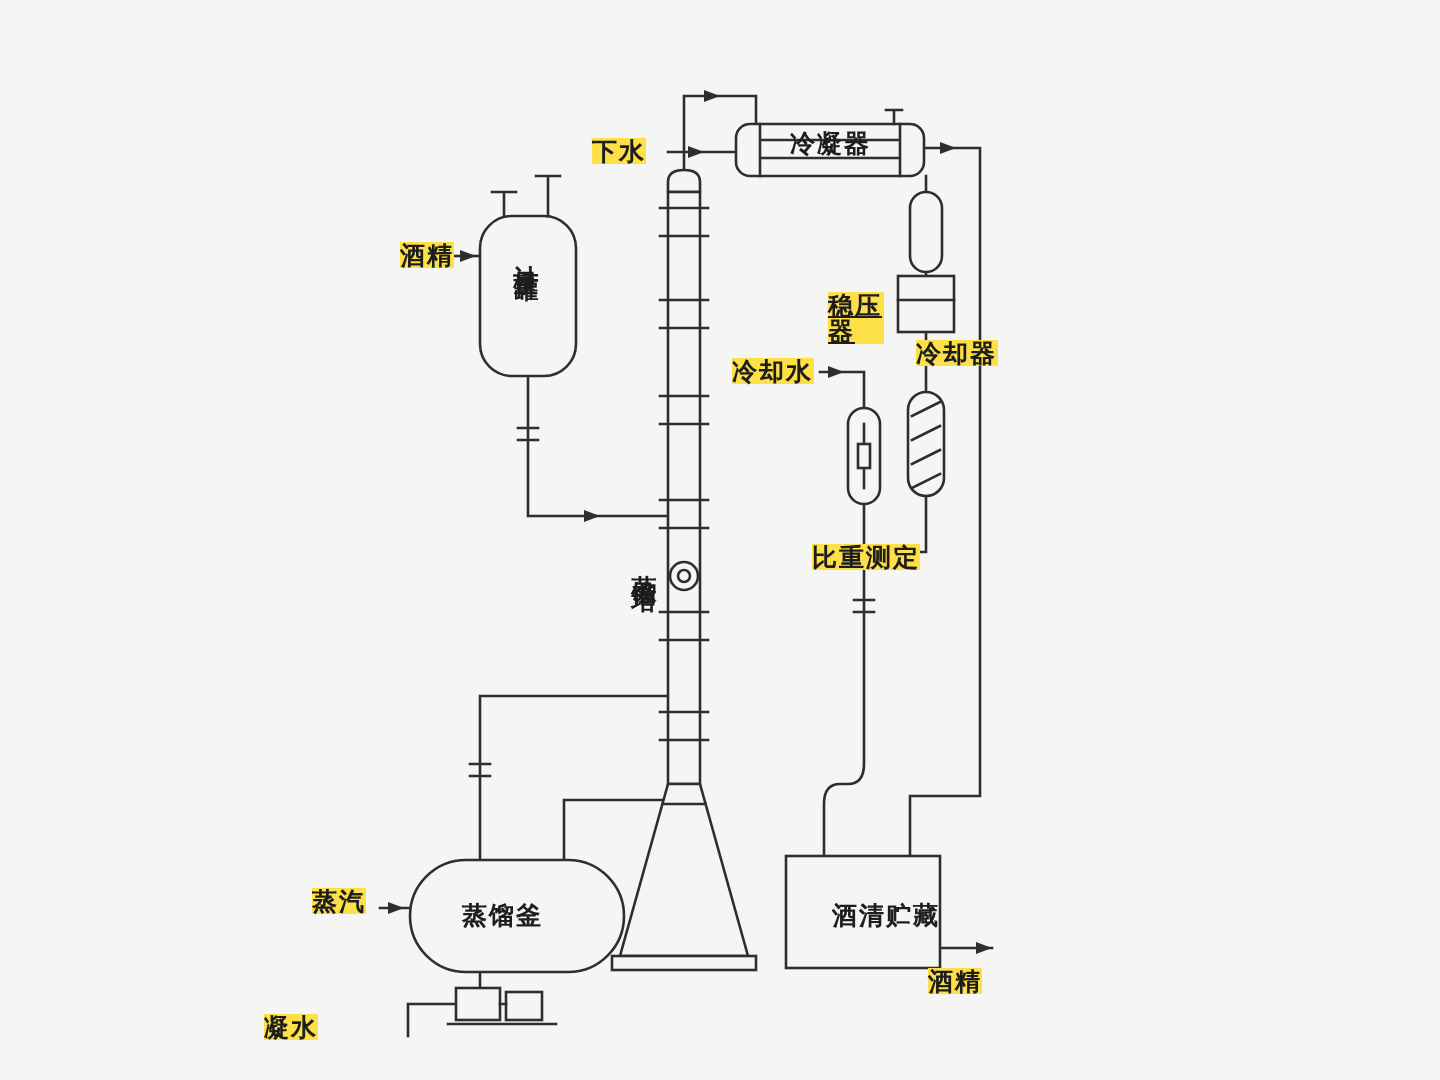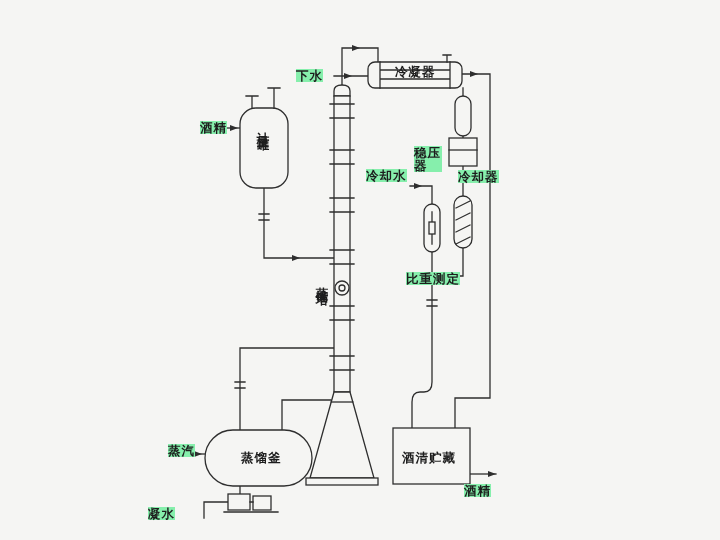--- a/index.html
+++ b/index.html
@@ -2,23 +2,23 @@
 <html><head>
 <meta charset="utf-8">
 <style>
   html,body{margin:0;padding:0;}
   body{width:720px;height:540px;overflow:hidden;background:#fff;}
   .stage{position:relative;width:720px;height:540px;background:#f5f5f3;font-family:"DejaVu Sans",sans-serif;}
   .art{position:absolute;left:0;top:0;width:720px;height:540px;}
   .art path,.art rect,.art circle,.art polygon,.art line{stroke:#2e2e2e;stroke-width:1.3;fill:none;stroke-linecap:square;}
   .art .equip>rect,.art .equip>path.solid,.art .equip>polygon,.art .equip>circle{fill:#f5f5f3;}
   .art .arrows polygon{fill:#2e2e2e;stroke:none;}
-  .lbl{position:absolute;font-size:12.5px;font-weight:600;color:#1d1d1d;letter-spacing:1px;line-height:13px;white-space:nowrap;background:#86efac;}
+  .lbl{position:absolute;font-size:12.5px;font-weight:600;color:#1d1d1d;letter-spacing:1px;line-height:13px;white-space:nowrap;background:#fde047;}
   .lbl.v{writing-mode:vertical-rl;text-orientation:upright;letter-spacing:3px;}
-  .lbl.wrap{white-space:normal;width:28px;letter-spacing:1px;}
+  .lbl.wrap{white-space:normal;width:28px;letter-spacing:1px;text-decoration:underline;}
 </style>
 </head>
 <body>
 
 <div class="stage">
 
   <svg class="art" viewBox="0 0 720 540">
 
     <g>
       <path d="M342,85 L342,48 L378,48 L378,62"></path>
@@ -86,24 +86,24 @@
       <polygon points="292,255 292,261 300,258"></polygon>
       <polygon points="194,451 194,457 202,454"></polygon>
       <polygon points="488,471 488,477 496,474"></polygon>
     </g>
   </svg>
 
   <div class="lbl" style="left:296px;top:69px">下水</div>
   <div class="lbl" style="left:395px;top:65px;background:transparent">冷凝器</div>
   <div class="lbl wrap" style="left:414px;top:146px">稳压器</div>
   <div class="lbl" style="left:458px;top:170px">冷却器</div>
-  <div class="lbl" style="left:366px;top:169px">冷却水</div>
+  <div class="lbl" style="left:366px;top:179px">冷却水</div>
   <div class="lbl" style="left:406px;top:272px">比重测定</div>
   <div class="lbl" style="left:200px;top:121px">酒精</div>
   <div class="lbl v" style="left:257px;top:122px;background:transparent">计量罐</div>
   <div class="lbl v" style="left:316px;top:277px;background:transparent">蒸馏塔</div>
-  <div class="lbl" style="left:241px;top:451px;background:transparent">蒸馏釜</div>
-  <div class="lbl" style="left:168px;top:444px">蒸汽</div>
-  <div class="lbl" style="left:148px;top:507px">凝水</div>
-  <div class="lbl" style="left:402px;top:451px;background:transparent">酒清贮藏</div>
+  <div class="lbl" style="left:231px;top:451px;background:transparent">蒸馏釜</div>
+  <div class="lbl" style="left:156px;top:444px">蒸汽</div>
+  <div class="lbl" style="left:132px;top:507px">凝水</div>
+  <div class="lbl" style="left:416px;top:451px;background:transparent">酒清贮藏</div>
   <div class="lbl" style="left:464px;top:484px">酒精</div>
 
 </div>
 
 </body></html>

